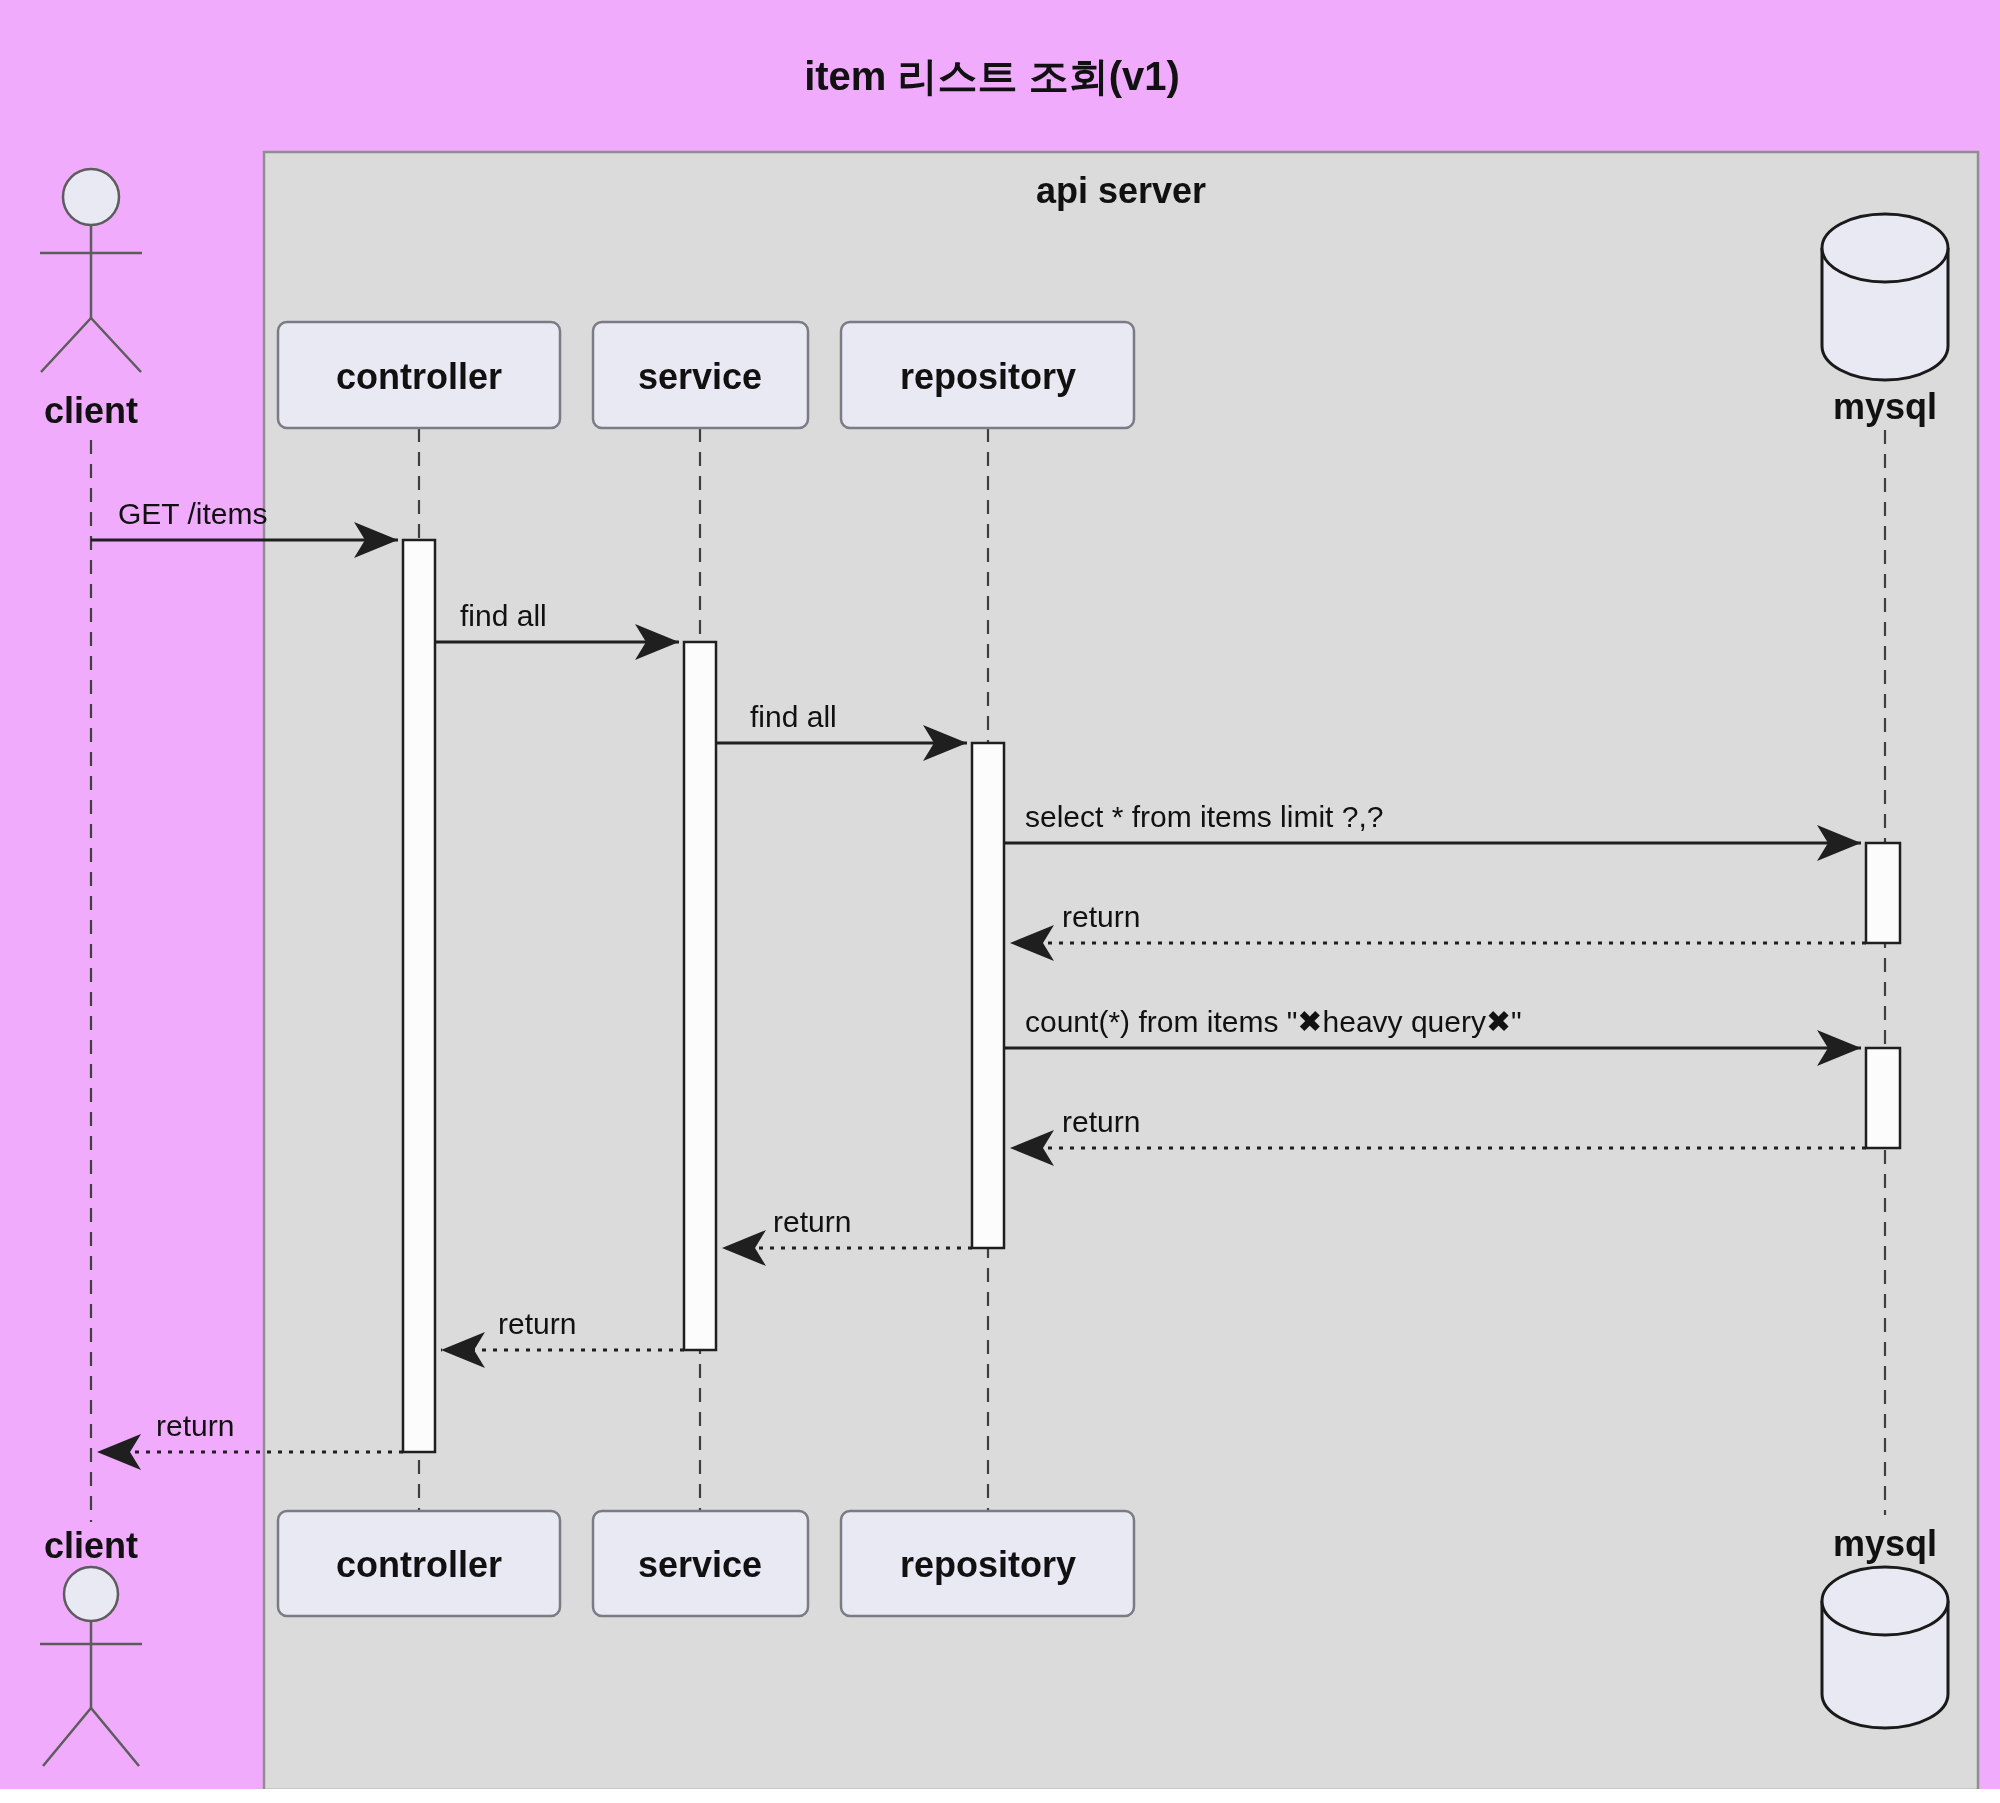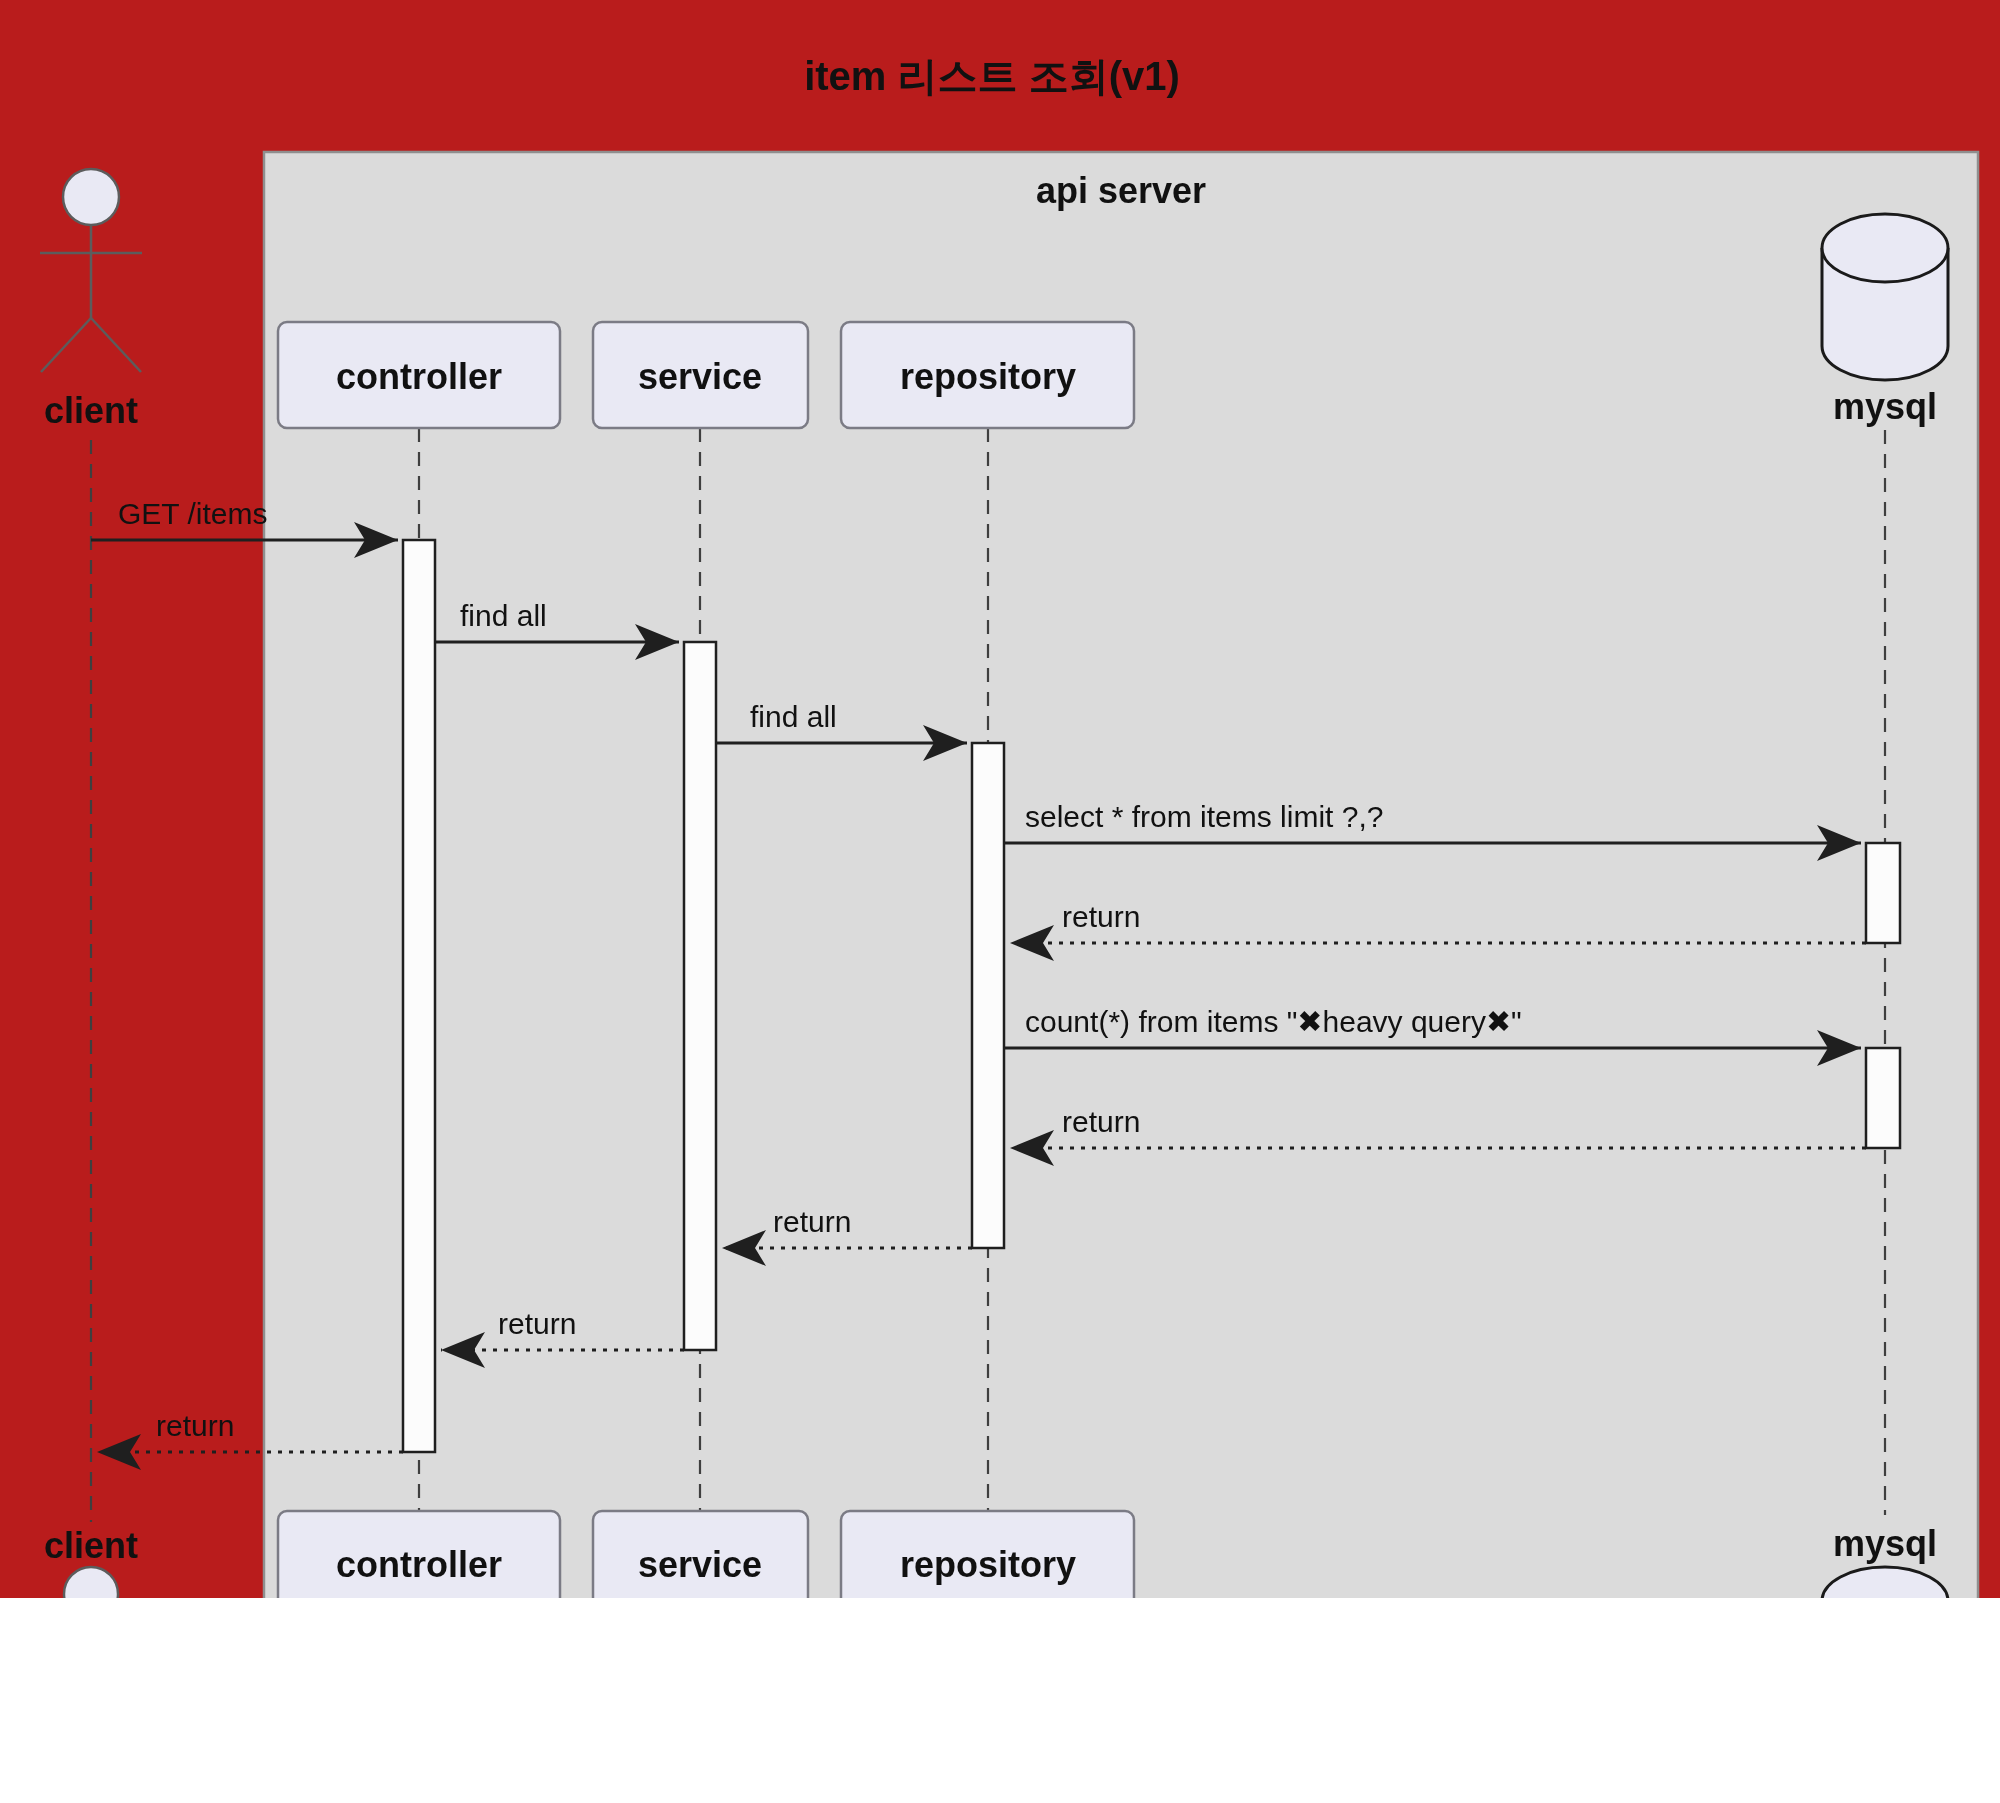--- a/index.html
+++ b/index.html
@@ -6,21 +6,21 @@
     --frame-fill:#dbdbdb;
     --frame-border:#8f8f8f;
     --node-fill:#e9e9f4;
     --node-border:#7b7b85;
     --line:#1f1f1f;
     --lifeline:#3f3f3f;
     --bar-fill:#fcfcfc;
     --text:#111111;
   }
   html,body{margin:0;padding:0;background:#ffffff;}
-  .stage{width:2000px;height:1598px;position:relative;background:#b91c1c;}
+  .stage{width:2000px;height:1789px;position:relative;background:#f0abfc;}
   svg{display:block;font-family:"Liberation Sans","DejaVu Sans",sans-serif;}
 
   .frame{fill:var(--frame-fill);stroke:var(--frame-border);stroke-width:2.5;}
   .pbox{fill:var(--node-fill);stroke:var(--node-border);stroke-width:2.5;}
   .actor-shape{fill:var(--node-fill);stroke:#5c5c5c;stroke-width:2.5;}
   .actor-stroke{stroke:#5c5c5c;stroke-width:2.5;fill:none;}
   .db{fill:var(--node-fill);stroke:#1a1a1a;stroke-width:3;}
   .lifeline{stroke:var(--lifeline);stroke-width:2.2;stroke-dasharray:14 10;fill:none;}
   .bar{fill:var(--bar-fill);stroke:var(--line);stroke-width:2.5;}
   .msg{stroke:var(--line);stroke-width:2.8;fill:none;}

